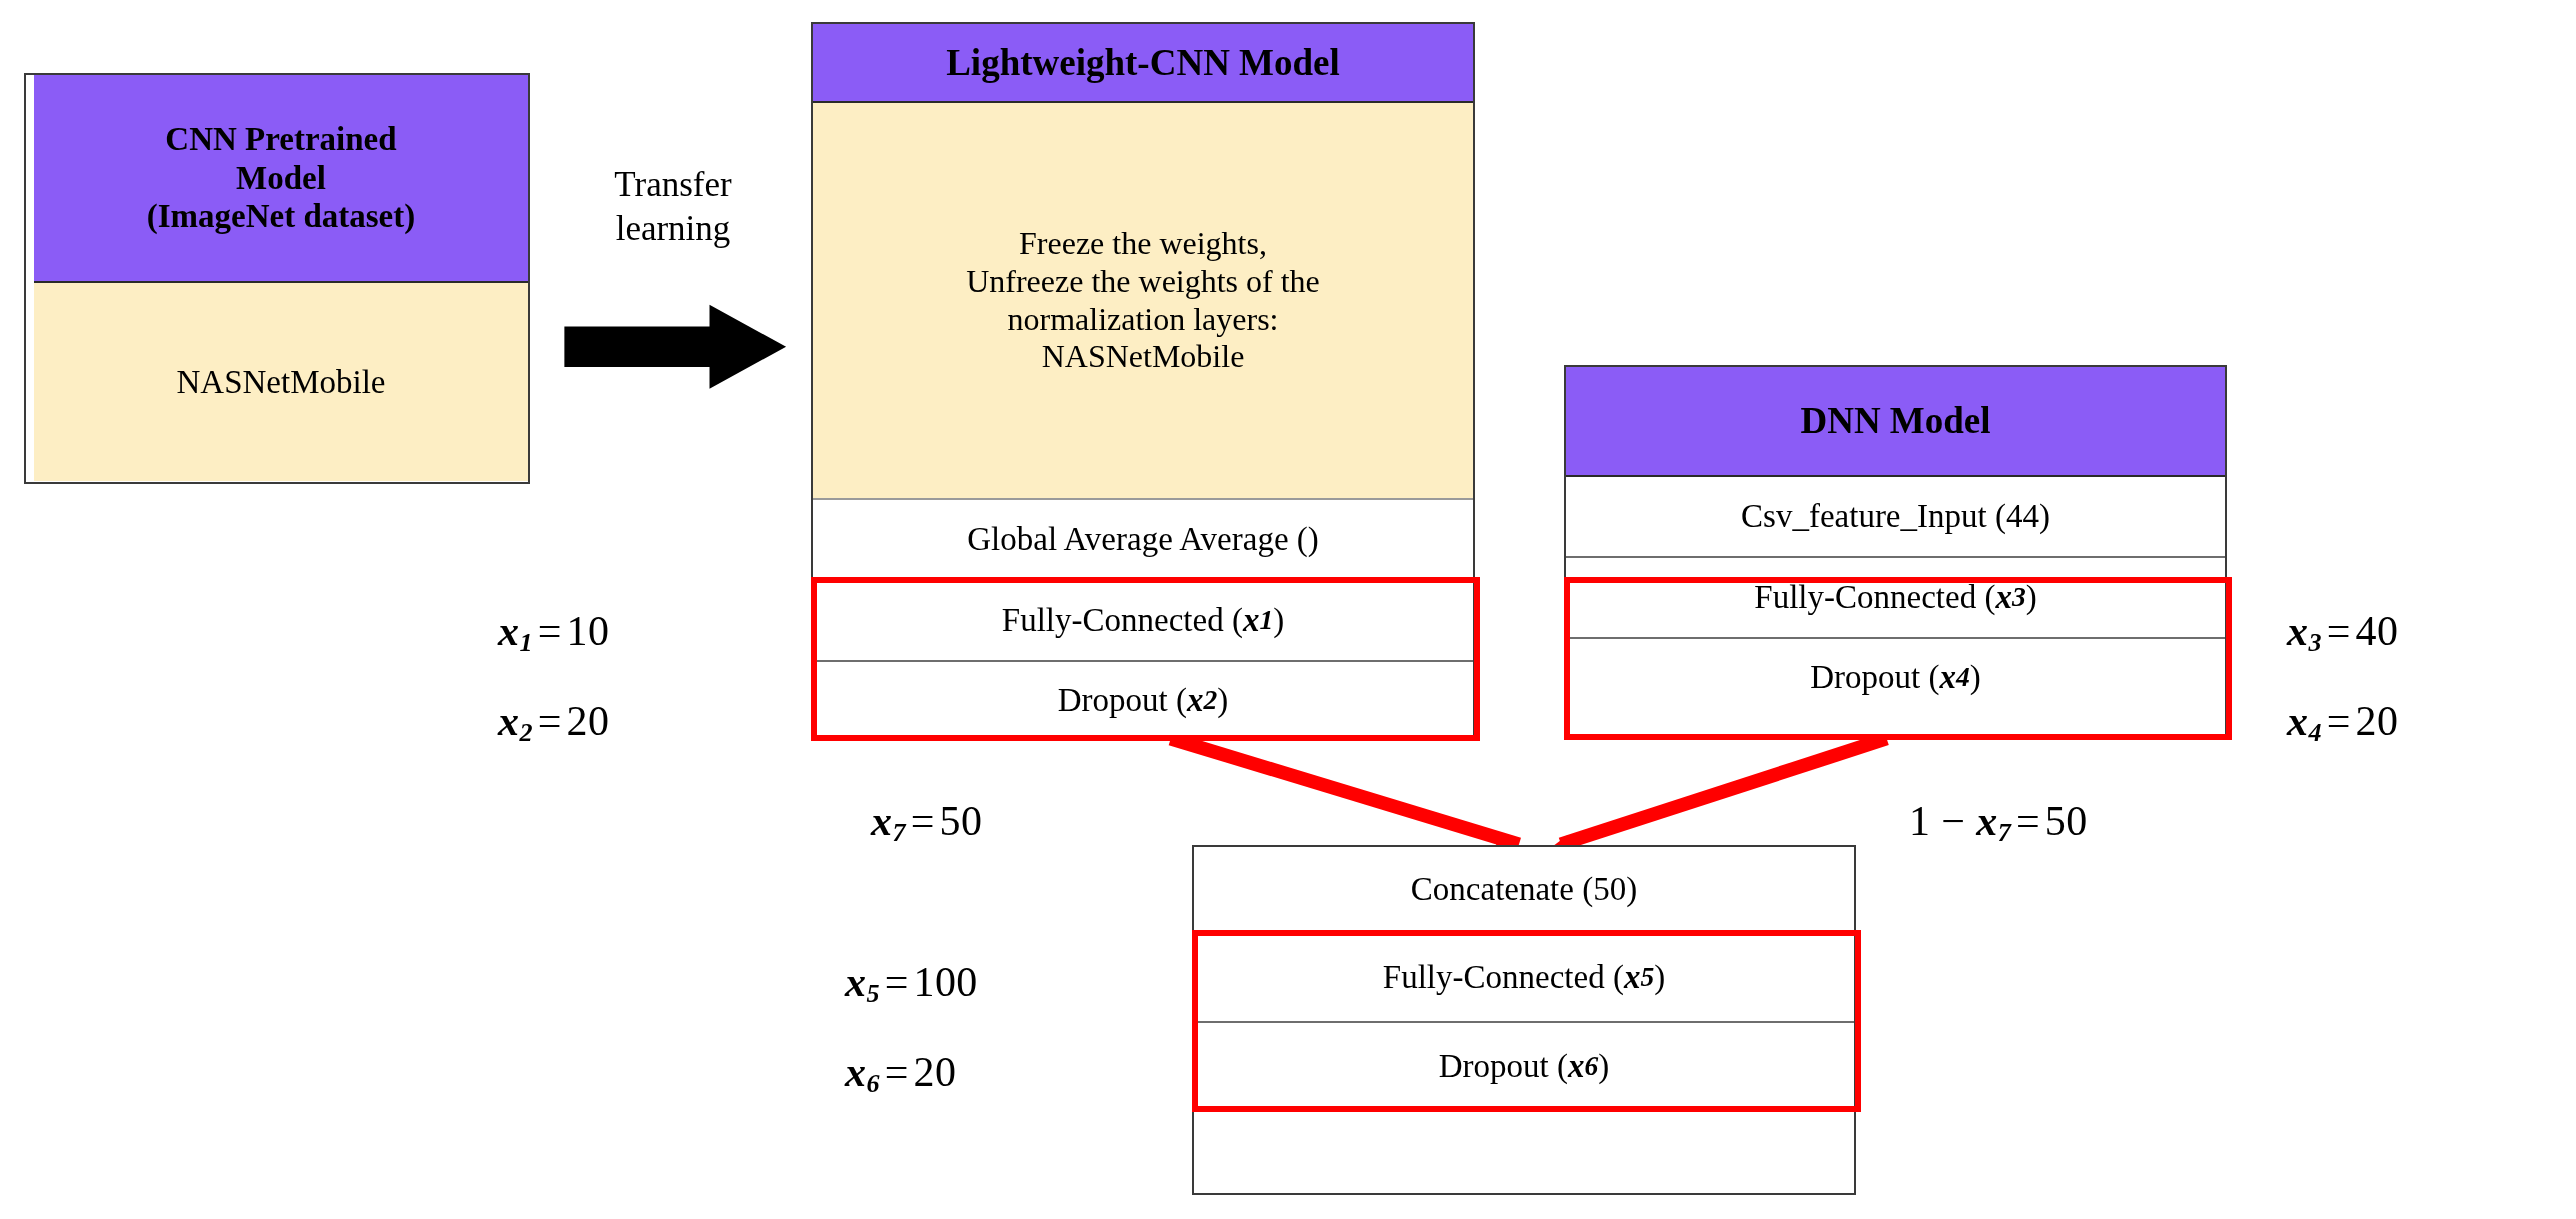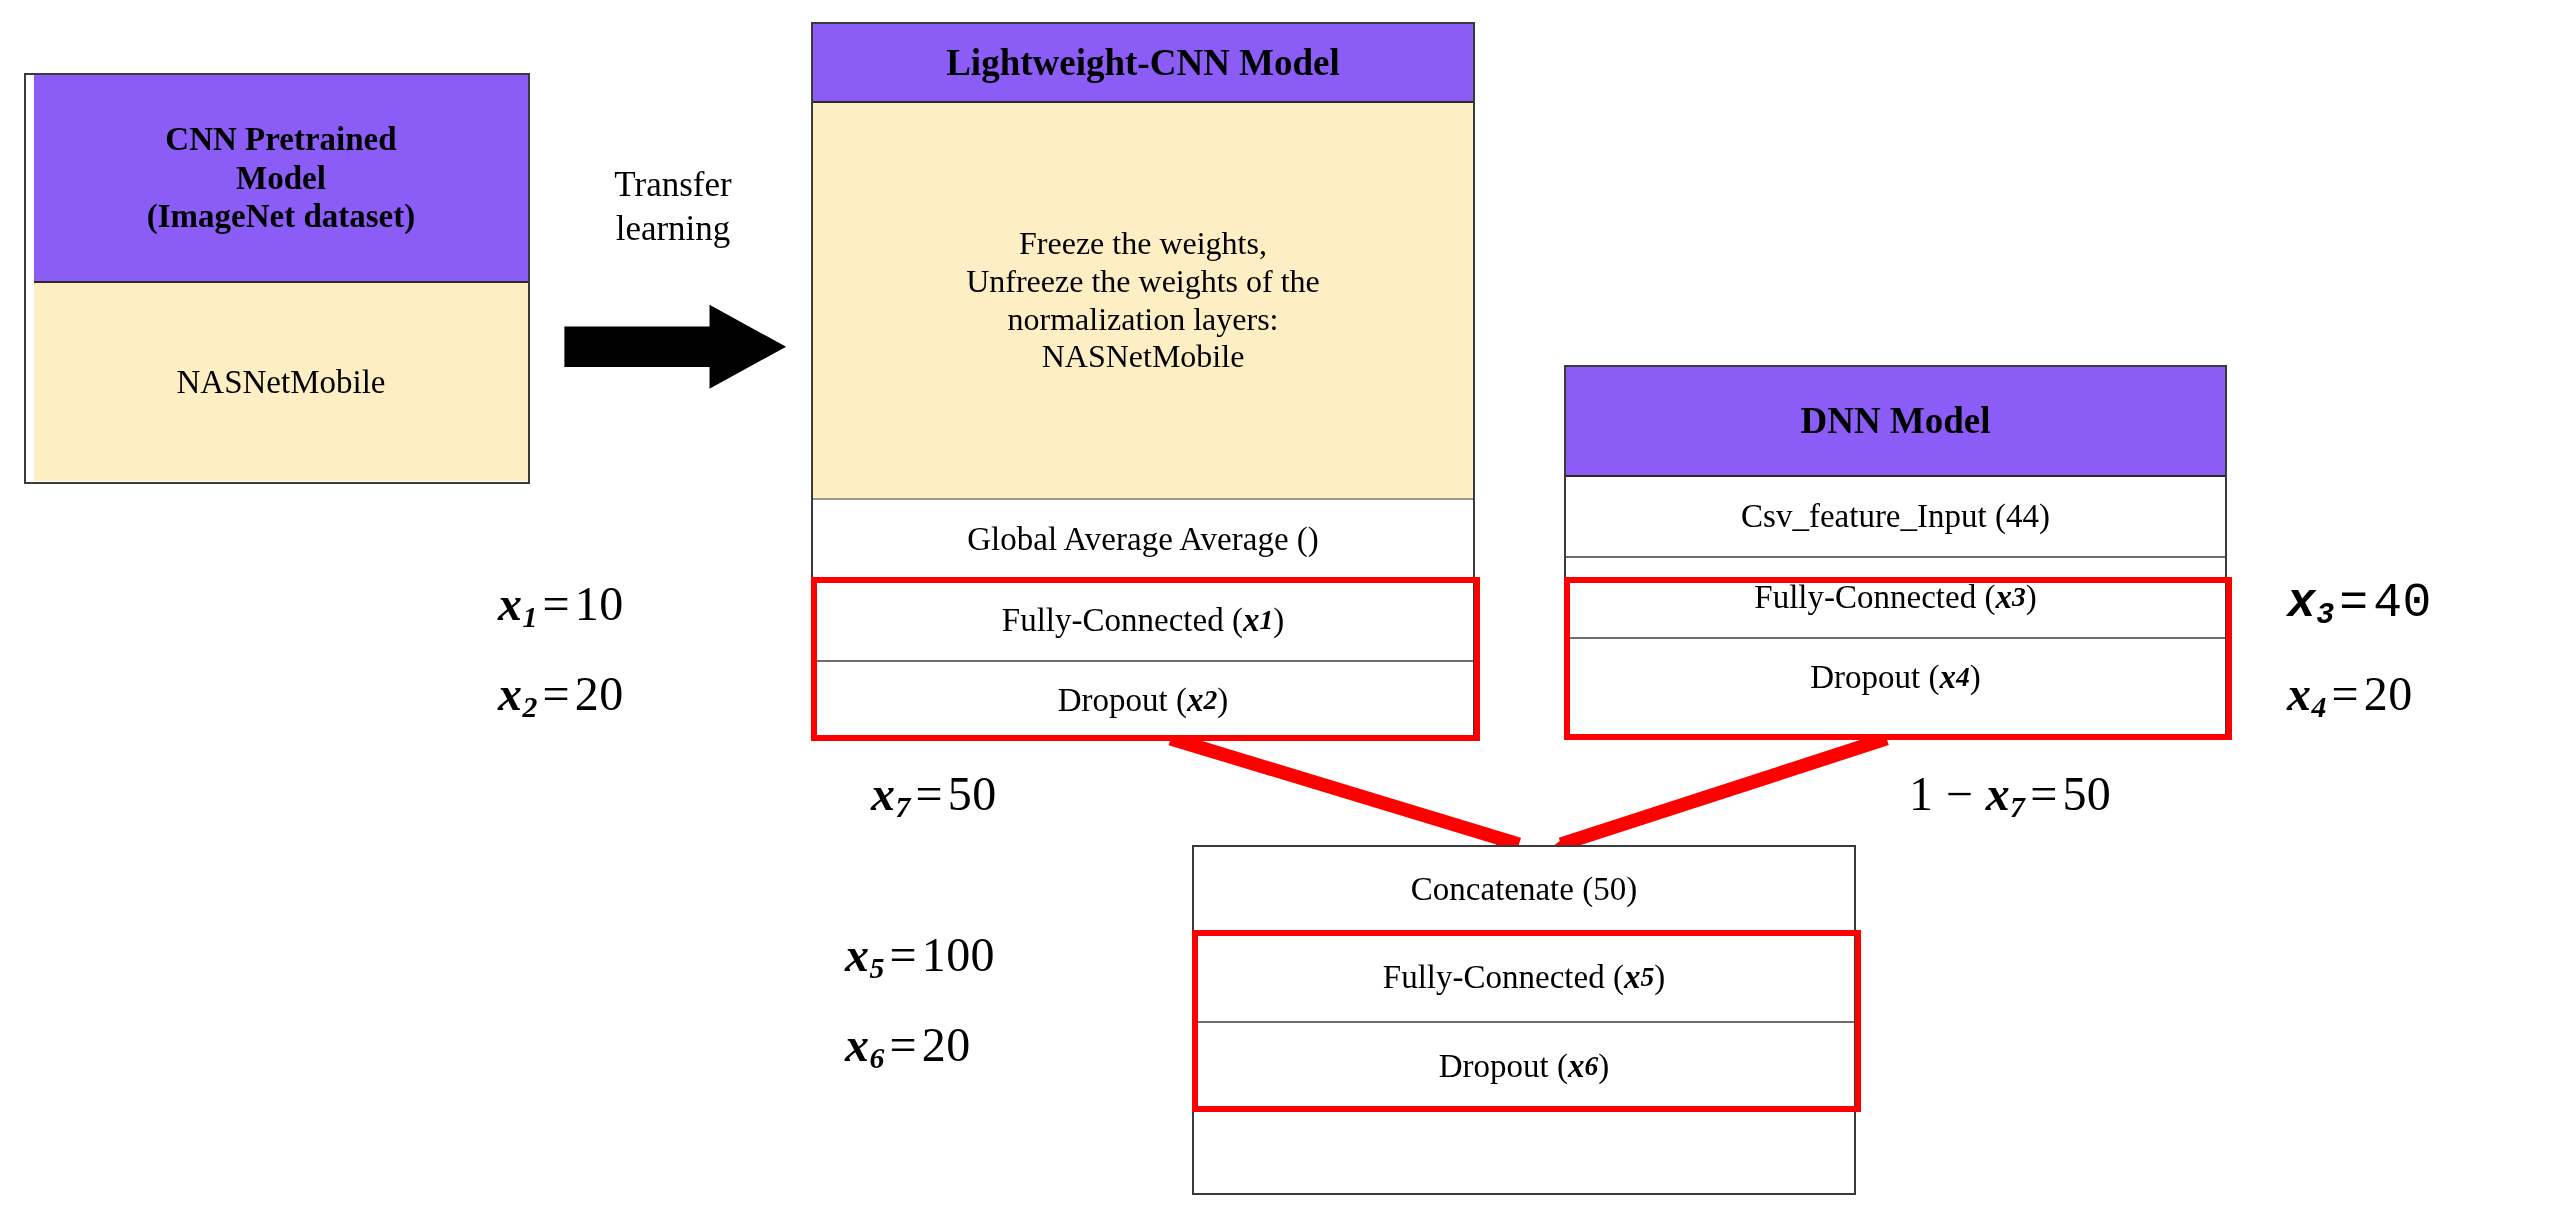--- a/index.html
+++ b/index.html
@@ -60,23 +60,24 @@
     box-sizing: border-box;
     border: 6.5px solid #ff0000;
     background: transparent;
     pointer-events: none;
   }
 
   
   .mathlabel {
     position: absolute;
     font-family: "Liberation Serif", "DejaVu Serif", serif;
-    font-size: 48px;
+    font-size: 42px;
     white-space: nowrap;
     letter-spacing: 0.4px;
+    margin-top: 31px;
   }
   .mathlabel i {
     font-style: italic;
     font-weight: bold;
   }
   .mathlabel sub {
     font-size: 0.62em;
     font-style: italic;
     font-weight: bold;
     vertical-align: -0.22em;
@@ -195,21 +196,21 @@
   <div class="redframe" style="left:1192px; top:930px; width:669px; height:182px;"></div>
 
   <div class="mathlabel" style="left:498px; top:576px;">
     <i>x</i><sub>1</sub><span class="op">=</span><span class="num">10</span>
   </div>
 
   <div class="mathlabel" style="left:498px; top:666px;">
     <i>x</i><sub>2</sub><span class="op">=</span><span class="num">20</span>
   </div>
 
-  <div class="mathlabel" style="left:2287px; top:576px;font-family:Liberation Mono, monospace;">
+  <div class="mathlabel" style="left:2287px; top:576px;">
     <i>x</i><sub>3</sub><span class="op">=</span><span class="num">40</span>
   </div>
 
   <div class="mathlabel" style="left:2287px; top:666px;">
     <i>x</i><sub>4</sub><span class="op">=</span><span class="num">20</span>
   </div>
 
   <div class="mathlabel" style="left:845px; top:927px;">
     <i>x</i><sub>5</sub><span class="op">=</span><span class="num">100</span>
   </div>

